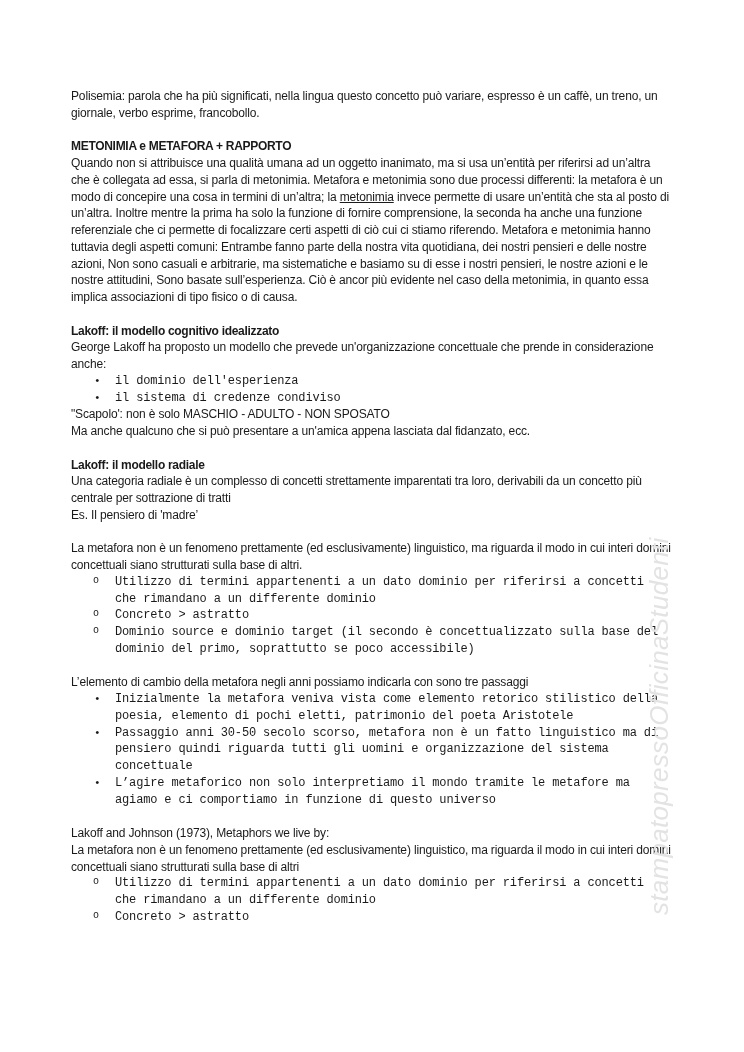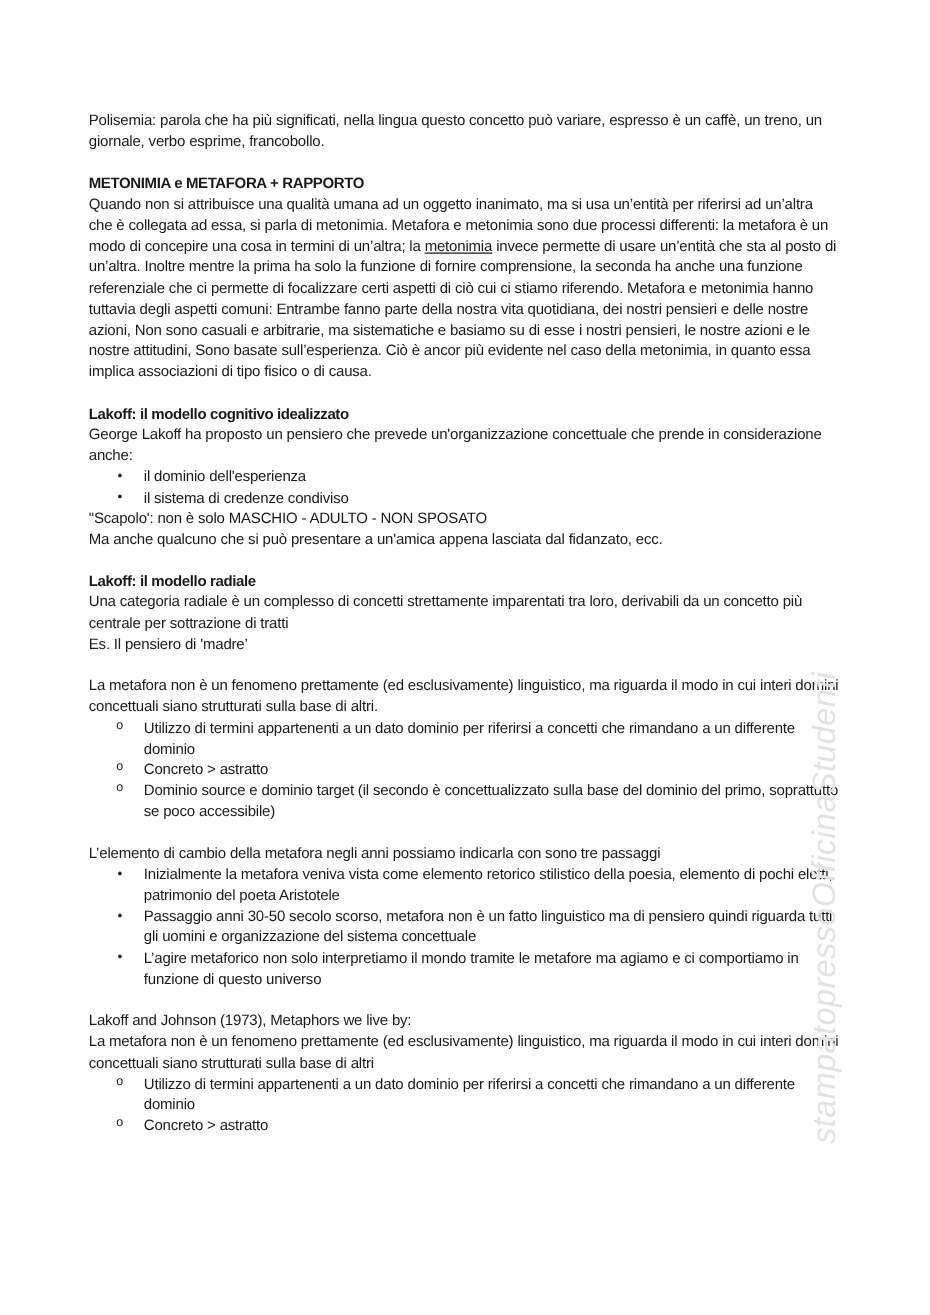--- a/index.html
+++ b/index.html
@@ -4,21 +4,21 @@
 <style>
   html, body { margin: 0; padding: 0; background: #ffffff; }
   body { width: 744px; height: 1052px; position: relative; overflow: hidden;
          font-family: "Liberation Sans", sans-serif; color: #1a1a1a; }
   .page { position: absolute; left: 71px; top: 88px; width: 600px;
           font-size: 12px; line-height: 16.75px; letter-spacing: -0.15px; }
   .p { margin: 0; }
   .gap { height: 16.75px; }
   .h { font-weight: bold; margin: 0; letter-spacing: -0.3px; }
   .list { margin: 0; padding: 0; list-style: none; }
-  .list li { position: relative; padding-left: 44px; }
+  .list li { position: relative; padding-left: 44px; font-family: Liberation Mono, monospace; }
   .list.bullet li::before { content: "\2022"; position: absolute; left: 23px; top: 0; font-size: 11px; }
   .list.circle li::before { content: "o"; position: absolute; left: 22px; top: -1px; font-size: 10px; }
   .u { text-decoration: underline; }
   .watermark { position: absolute; left: 644px; top: 915px; transform-origin: 0 0;
                transform: rotate(-90deg); font-family: "Liberation Sans", sans-serif;
                font-style: italic; font-size: 26px; color: #e3e3e3; white-space: nowrap;
                letter-spacing: 0.3px; }
 </style>
 </head>
 <body>
@@ -28,21 +28,21 @@
   <div class="gap"></div>
 
   <section>
     <p class="h">METONIMIA e METAFORA + RAPPORTO</p>
     <p class="p"><span>Quando non si attribuisce una qualità umana ad un oggetto inanimato, ma si usa un’entità per riferirsi ad un’altra che è collegata ad essa, si parla di metonimia. Metafora e metonimia sono due processi differenti: la metafora è un modo di concepire una cosa in termini di un’altra; la </span><span class="u">metonimia</span><span> invece permette di usare un’entità che sta al posto di un’altra. Inoltre mentre la prima ha solo la funzione di fornire comprensione, la seconda ha anche una funzione referenziale che ci permette di focalizzare certi aspetti di ciò cui ci stiamo riferendo. Metafora e metonimia hanno tuttavia degli aspetti comuni: Entrambe fanno parte della nostra vita quotidiana, dei nostri pensieri e delle nostre azioni, Non sono casuali e arbitrarie, ma sistematiche e basiamo su di esse i nostri pensieri, le nostre azioni e le nostre attitudini, Sono basate sull’esperienza. Ciò è ancor più evidente nel caso della metonimia, in quanto essa implica associazioni di tipo fisico o di causa.</span></p>
   </section>
   <div class="gap"></div>
 
   <section>
     <p class="h">Lakoff: il modello cognitivo idealizzato</p>
-    <p class="p">George Lakoff ha proposto un pensiero che prevede un'organizzazione concettuale che prende in considerazione anche:</p>
+    <p class="p">George Lakoff ha proposto un modello che prevede un'organizzazione concettuale che prende in considerazione anche:</p>
     <ul class="list bullet">
       <li>il dominio dell'esperienza</li>
       <li>il sistema di credenze condiviso</li>
     </ul>
     <p class="p">"Scapolo': non è solo MASCHIO - ADULTO - NON SPOSATO</p>
     <p class="p">Ma anche qualcuno che si può presentare a un'amica appena lasciata dal fidanzato, ecc.</p>
   </section>
   <div class="gap"></div>
 
   <section>

